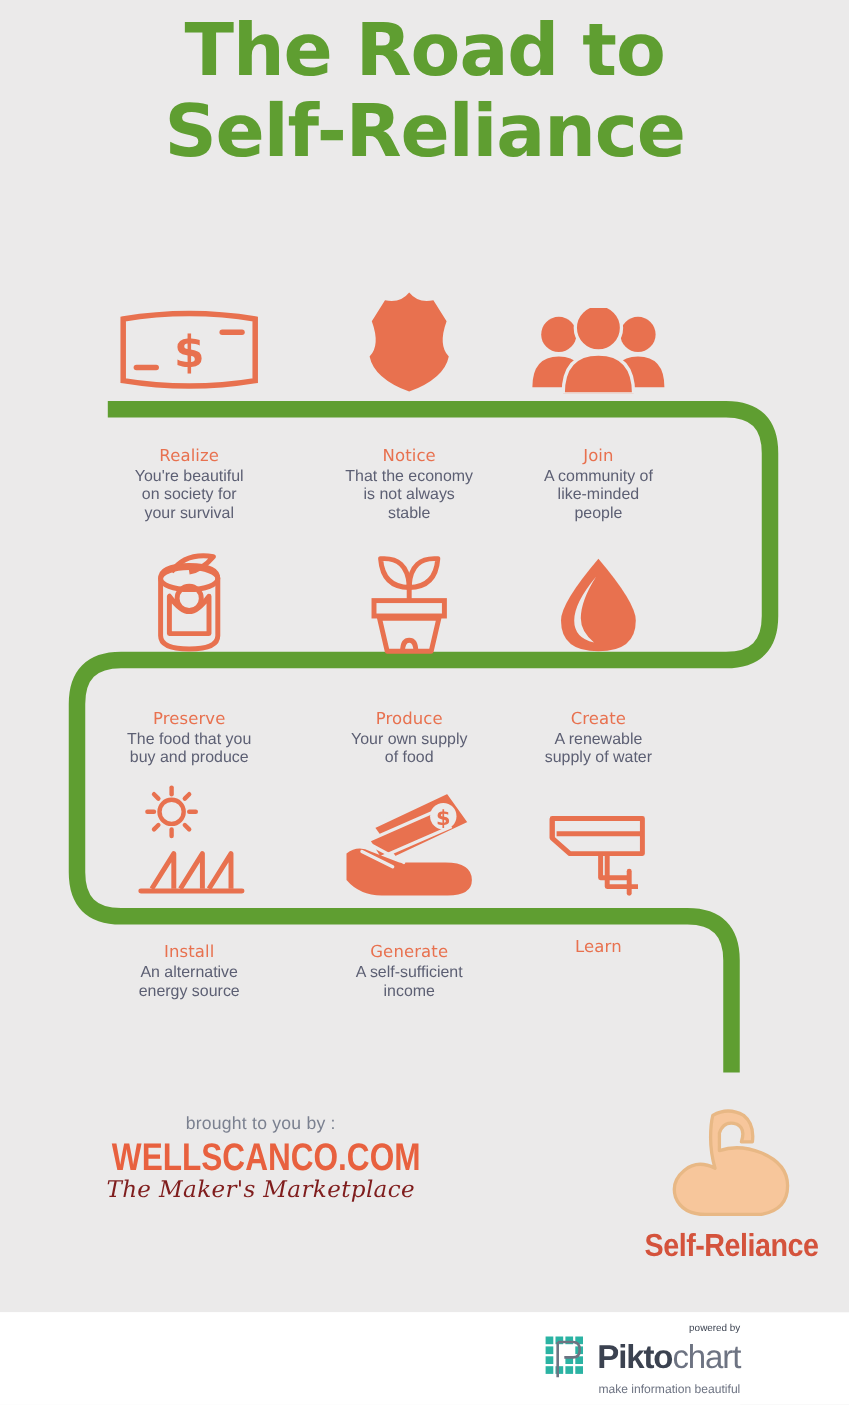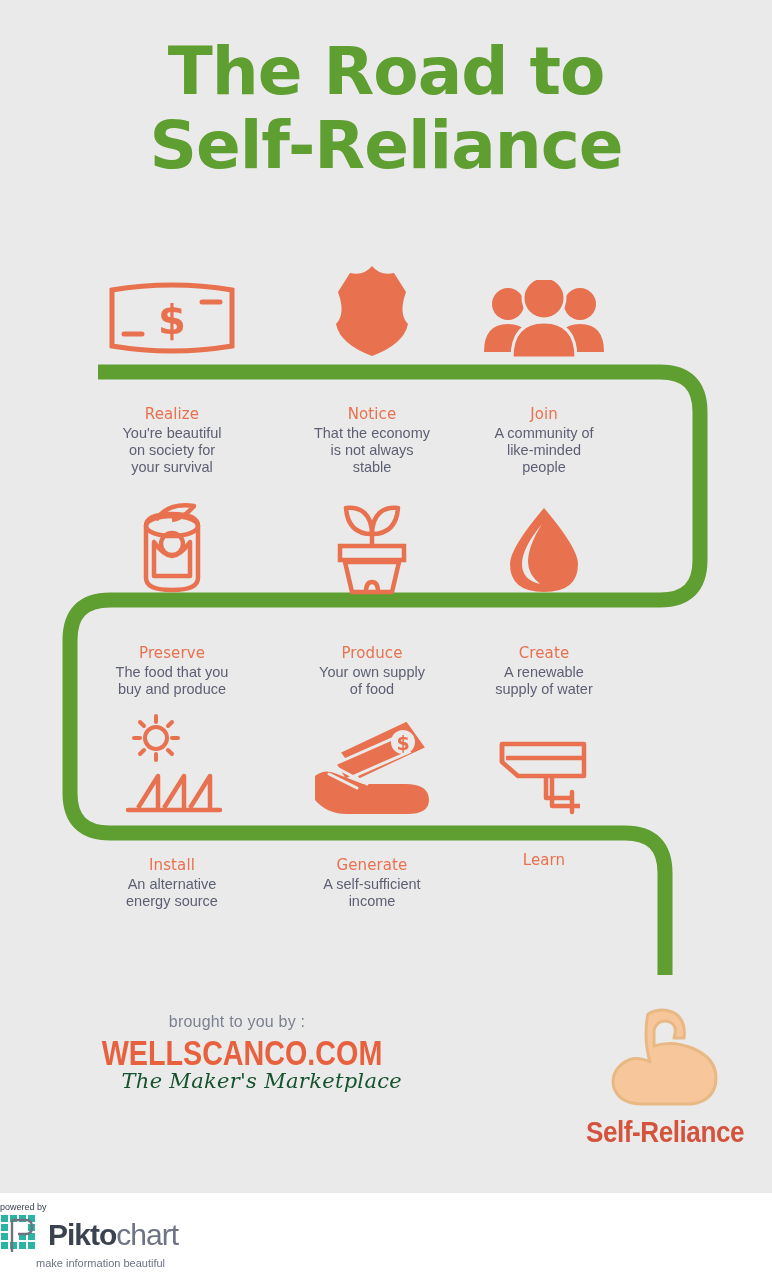--- a/index.html
+++ b/index.html
@@ -11,21 +11,21 @@
   }
   .poster{
     position:relative;
     width:772px;height:1193px;
     background:#ebeaea;
     overflow:hidden;
   }
 
   
   .title{
-    position:absolute;left:0;top:35px;width:772px;
+    position:absolute;left:0;top:9px;width:772px;
     text-align:center;
     color:#5f9e31;
     font-weight:bold;
     font-size:66px;
     line-height:74px;
     letter-spacing:-1px;
     font-family:"DejaVu Sans", sans-serif;
   }
   .title .l2{display:block;}
 
@@ -78,45 +78,44 @@
     font-size:35px;
     font-weight:bold;
     font-family:"Liberation Sans Narrow","Liberation Sans", sans-serif;
     transform:scaleX(0.82);
     transform-origin:center;
     letter-spacing:0px;
     line-height:40px;
     margin-top:2px;
   }
   .tagline{
-    color:#14532d;
+    color:#7f1d1d;
     font-size:21px;
     font-style:italic;
     font-family:"DejaVu Serif", serif;
     margin-top:-4px;
     letter-spacing:.3px;
-    text-align:right;
   }
 
   .armblock{position:absolute;left:575px;top:1004px;width:180px;text-align:center;}
   .armlabel{
     color:#d4533c;
     font-size:29px;
     font-weight:bold;
     font-family:"Liberation Sans", sans-serif;
     transform:scaleX(0.9);
     letter-spacing:-0.5px;
     margin-top:-4px;
   }
 
   
   .pikbar{
     position:absolute;left:0;top:1193px;width:673px;height:84px;
     background:#ffffff;
-    display:flex;flex-direction:column;align-items:flex-start;justify-content:center;
+    display:flex;flex-direction:column;align-items:flex-end;justify-content:center;
   }
   .pik-powered{
     color:#3b4250;font-size:9px;
     font-family:"Liberation Sans", sans-serif;
     margin-bottom:2px;
   }
   .pik-row{display:flex;align-items:center;}
   .pik-word{
     font-size:30px;line-height:30px;
     font-family:"Liberation Sans", sans-serif;

